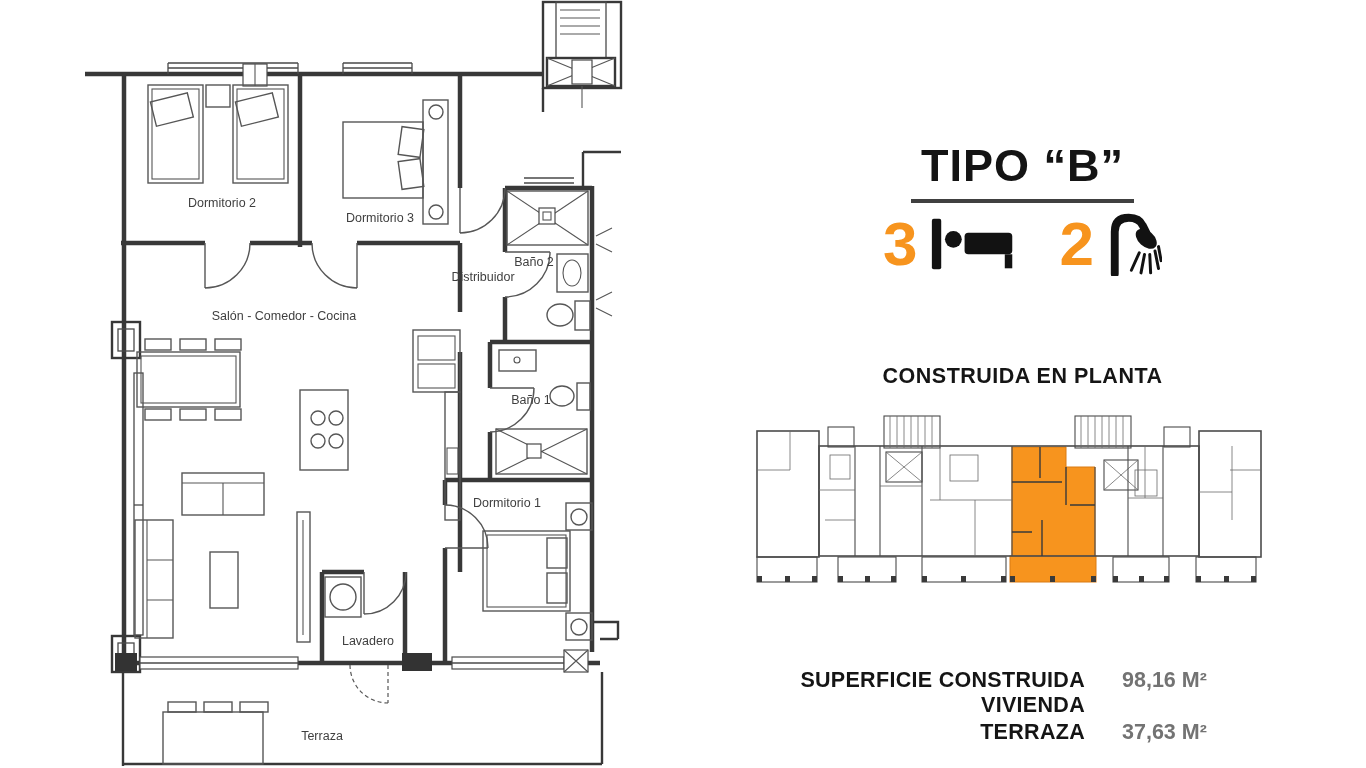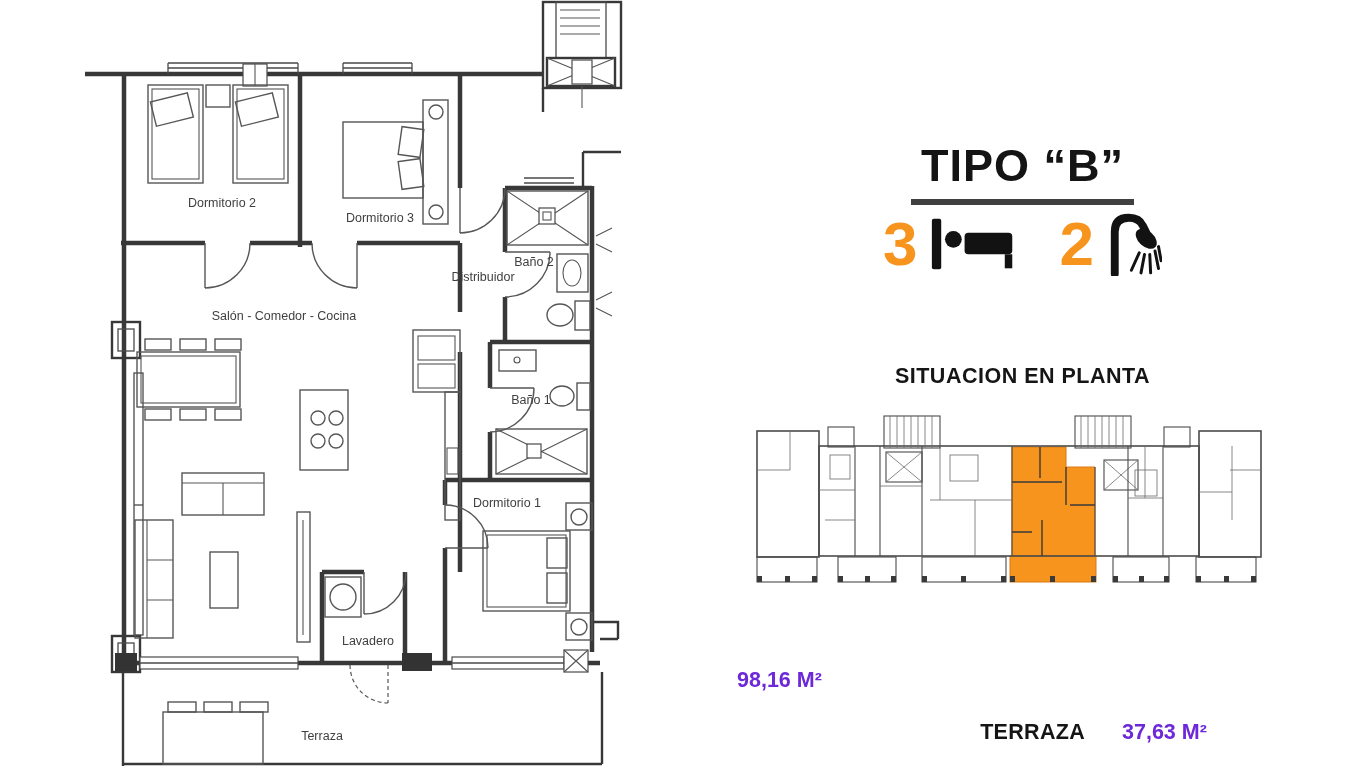--- a/index.html
+++ b/index.html
@@ -19,32 +19,32 @@
   
   .s {stroke:#4b4b4b;stroke-width:1.6;fill:none;}
   .s1{stroke:#4b4b4b;stroke-width:1.1;fill:none;}
   .s0{stroke:#6a6a6a;stroke-width:0.8;fill:none;}
   .sblk{fill:#3a3a3a;stroke:none;}
   .orange{fill:#F7941E;stroke:#D97A12;stroke-width:1;}
   .od{stroke:#3a3a3a;stroke-width:1.4;fill:none;}
   
   .title-wrap{position:absolute;left:820px;top:140px;width:405px;text-align:center;}
   .title-text{display:inline-block;font-size:45px;font-weight:bold;letter-spacing:1px;color:#141414;
-              border-bottom:6px solid #404040;padding:0 10px 7px;}
+              border-bottom:4px solid #404040;padding:0 10px 7px;}
   .icons-row{position:absolute;left:845px;top:206px;width:355px;height:76px;display:flex;
              align-items:center;justify-content:center;}
   .num{font-size:62px;font-weight:bold;color:#F7941E;line-height:1;}
   .icon-gap{width:12px;}
   .group-gap{width:44px;}
   .situ-title{position:absolute;left:820px;top:364px;width:405px;text-align:center;
               font-size:21.5px;font-weight:bold;letter-spacing:.5px;color:#151515;}
   .situ-plan{position:absolute;left:750px;top:410px;}
   .area-row{position:absolute;left:700px;width:520px;display:flex;align-items:baseline;}
   .area-row .alabel{width:385px;text-align:right;font-size:21.5px;font-weight:bold;color:#151515;letter-spacing:.3px;}
-  .area-row .avalue{margin-left:37px;font-size:21.5px;font-weight:bold;color:#6d28d9;}
+  .area-row .avalue{margin-left:37px;font-size:21.5px;font-weight:bold;color:#737373;}
   .r1{top:668px;} .r2{top:720px;}
 </style>
 </head>
 <body>
 
 <div class="page">
 
   <svg class="floorplan" width="700" height="768" viewBox="0 0 700 768" style="position:absolute;left:0;top:0;">
 
     <g>
@@ -250,21 +250,21 @@
       <g stroke="#121212" stroke-width="3.4" stroke-linecap="round">
         <line x1="38" y1="46" x2="29" y2="66"></line>
         <line x1="44" y1="48" x2="40" y2="69"></line>
         <line x1="50" y1="48" x2="51" y2="69"></line>
         <line x1="56" y1="44" x2="60" y2="64"></line>
         <line x1="60" y1="39" x2="63" y2="55"></line>
       </g>
     </svg>
   </div>
 
-  <div class="situ-title">SITUACION EN PLANTA</div>
+  <div class="situ-title">CONSTRUIDA EN PLANTA</div>
 
   <svg class="situ-plan" width="570" height="195" viewBox="750 410 570 195">
 
     <g>
       <path class="orange" d="M1012,447 L1066,447 L1066,467 L1095,467 L1095,556 L1012,556 Z"></path>
       <rect class="orange" x="1010" y="556" width="86" height="26"></rect>
     </g>
 
     <g>
       <rect class="s" x="757" y="431" width="62" height="126"></rect>
@@ -320,20 +320,21 @@
           <rect class="sblk" x="1139" y="576" width="5" height="6"></rect>
           <rect class="sblk" x="1164" y="576" width="5" height="6"></rect>
         <rect class="sblk" x="1196" y="576" width="5" height="6"></rect>
           <rect class="sblk" x="1224" y="576" width="5" height="6"></rect>
           <rect class="sblk" x="1251" y="576" width="5" height="6"></rect>
       </g>
     </g>
   </svg>
 
   <div class="area-row r1">
+    <span class="alabel">SUPERFICIE CONSTRUIDA VIVIENDA</span>
     <span class="avalue">98,16 M²</span>
   </div>
   <div class="area-row r2">
     <span class="alabel">TERRAZA</span>
     <span class="avalue">37,63 M²</span>
   </div>
 
 </div>
 
 </body></html>

